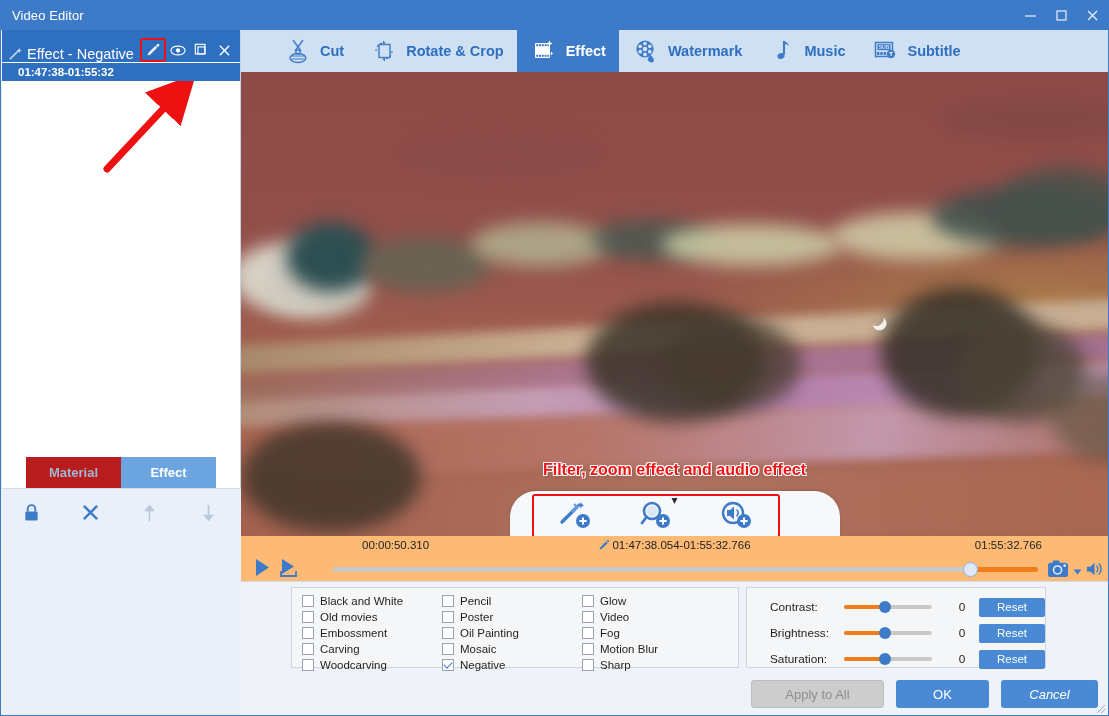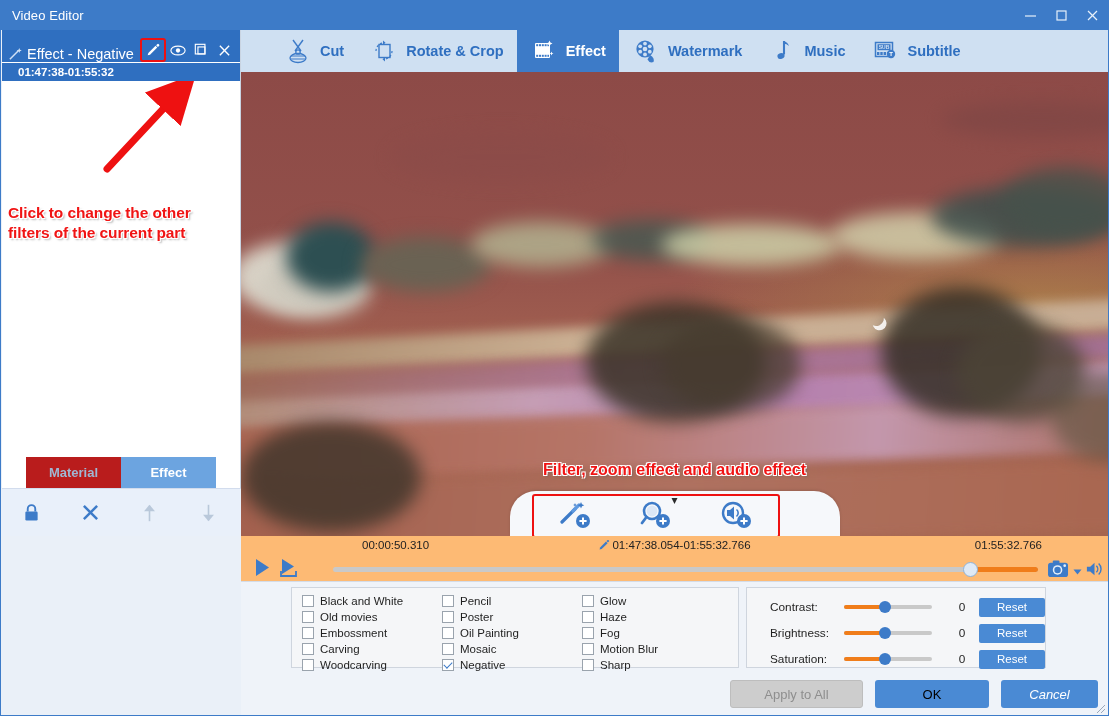--- a/index.html
+++ b/index.html
@@ -265,21 +265,21 @@
 
   .btn-row {
     position: absolute; right: 10px; bottom: 7px;
     display: flex; align-items: center; gap: 12px;
   }
   .btn {
     height: 28px; border-radius: 3px; font-size: 13px;
     display: flex; align-items: center; justify-content: center;
   }
   .btn-apply { width: 133px; background: #cdcdcd; color: #8e8e8e; border: 1px solid #bdbdbd; }
-  .btn-ok { width: 114px; background: #4a8ad4; color: #000000; }
+  .btn-ok { width: 93px; background: #4a8ad4; color: #ffffff; }
   .btn-cancel { width: 97px; background: #4a8ad4; color: #ffffff; font-style: italic; }
   .resize-grip { position: absolute; right: 2px; bottom: 1px; width: 10px; height: 10px; }
 </style>
 </head>
 <body>
 
 <div id="app">
 
   <div class="titlebar">
     <span class="title">Video Editor</span>
@@ -347,24 +347,20 @@
 
       <svg class="arrow-left" width="239" height="120" viewBox="0 0 239 120">
         <defs>
           <marker id="arrhead" markerWidth="7" markerHeight="7" refX="3.2" refY="3.5" orient="auto">
             <path d="M0,0 L7,3.5 L0,7 z" fill="#ee1111"></path>
           </marker>
         </defs>
         <line x1="105" y1="88" x2="176" y2="12" stroke="#ee1111" stroke-width="7" marker-end="url(#arrhead)" stroke-linecap="round"></line>
       </svg>
 
-      <div class="annot-left">
-        <div>Click to change the other</div>
-        <div>filters of the current part</div>
-      </div>
     </div>
 
     <div class="sb-tabs">
       <div class="sb-tab inactive">Material</div>
       <div class="sb-tab active">Effect</div>
     </div>
 
     <div class="sb-toolrow">
       <div class="sb-tool">
         <svg width="17" height="19" viewBox="0 0 18 20">
@@ -678,21 +674,21 @@
           </div>
         </div>
 
         <div class="fcol">
           <div class="fitem">
             <span class="cbx"></span>
             <span>Glow</span>
           </div>
           <div class="fitem">
             <span class="cbx"></span>
-            <span>Haze</span>
+            <span>Video</span>
           </div>
           <div class="fitem">
             <span class="cbx"></span>
             <span>Fog</span>
           </div>
           <div class="fitem">
             <span class="cbx"></span>
             <span>Motion Blur</span>
           </div>
           <div class="fitem">

